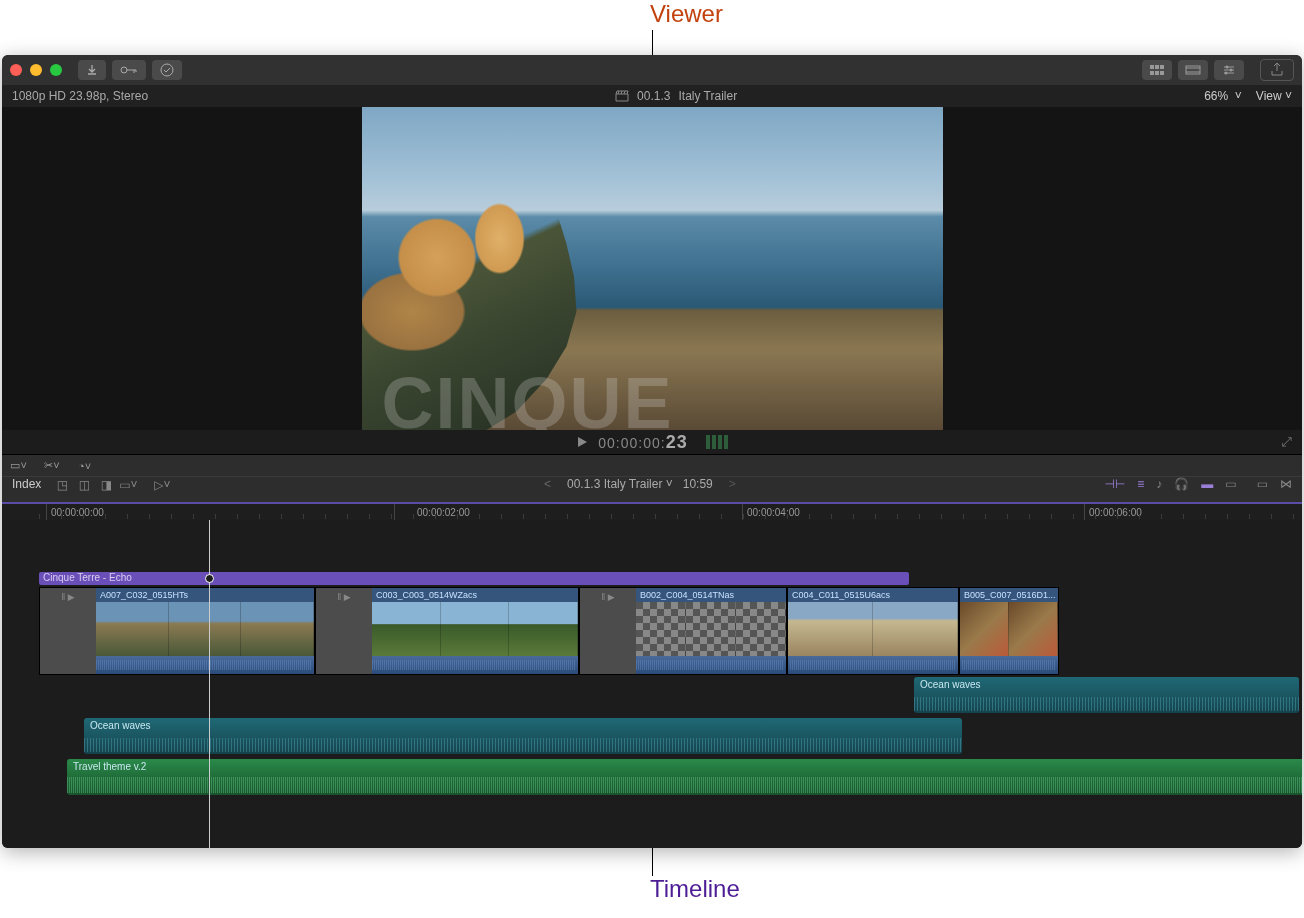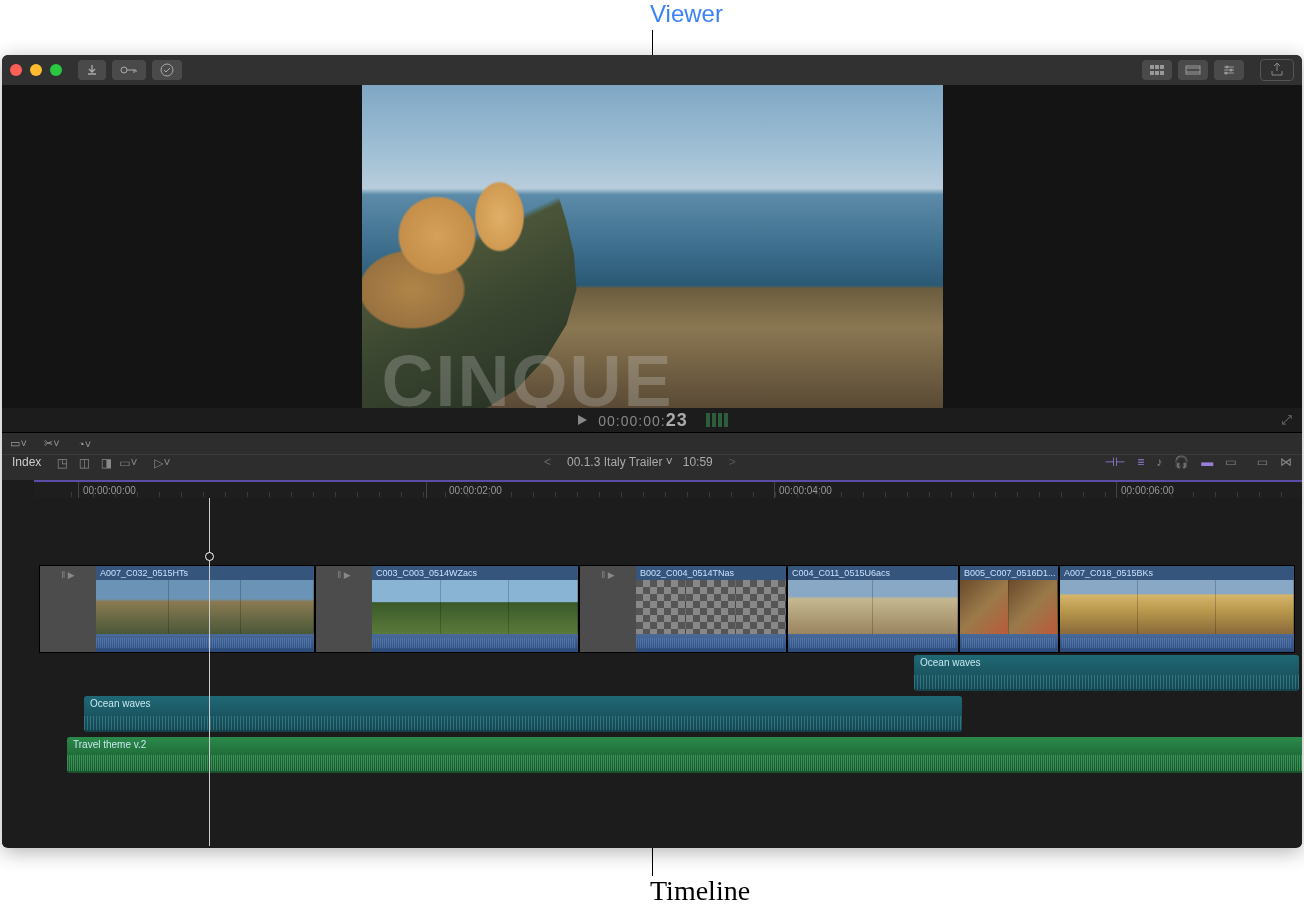--- a/index.html
+++ b/index.html
@@ -1,20 +1,20 @@
 <!DOCTYPE html>
 <html><head>
 <meta charset="utf-8">
 <style>
 * { margin: 0; padding: 0; box-sizing: border-box; font-family: -apple-system, "Helvetica Neue", Arial, sans-serif; }
 body { background: #fff; width: 1304px; height: 918px; position: relative; overflow: hidden; }
 
-.callout-top { position: absolute; left: 650px; top: 0; font-size: 24px; color: #3b82f6; }
+.callout-top { position: absolute; left: 650px; top: 0; font-size: 24px; color: #c2410c; }
 .callout-top-line { position: absolute; left: 652px; top: 30px; width: 1px; height: 75px; background: #000; }
-.callout-bottom { position: absolute; left: 650px; top: 875px; font-size: 28px; color: #000000; font-family: Liberation Serif, serif; }
+.callout-bottom { position: absolute; left: 650px; top: 875px; font-size: 24px; color: #4c1d95; }
 .callout-bottom-line { position: absolute; left: 652px; top: 846px; width: 1px; height: 30px; background: #000; }
 
 .window {
   position: absolute; top: 55px; left: 2px; width: 1300px; height: 793px;
   background: #1c1c1c; border-radius: 6px; overflow: hidden;
   box-shadow: 0 4px 20px rgba(0,0,0,.3);
 }
 
 
 .titlebar { height: 30px; background: #313131; display: flex; align-items: center; padding: 0 8px; gap: 8px; border-top-left-radius: 6px; border-top-right-radius: 6px; }
@@ -75,21 +75,21 @@
 
 .tl-header { height: 26px; background: #2d2d2d; display: flex; align-items: flex-start; padding: 0 10px; color: #999; font-size: 12px; border-top: 1px solid #3a3a3a; }
 .tl-header .index-btn { color: #ccc; margin-right: 12px; }
 .tl-header .mini { width: 18px; height: 16px; display: flex; align-items: center; justify-content: center; color: #888; margin-right: 4px; }
 .tl-header .center { flex: 1; display: flex; align-items: center; justify-content: center; gap: 16px; color: #aaa; }
 .tl-header .right-icons { display: flex; gap: 12px; align-items: center; }
 .tl-header .right-icons .ri { color: #888; font-size: 12px; }
 .tl-header .right-icons .ri.purple { color: #9a7fd8; }
 
 
-.ruler { height: 18px; background: #1e1e1e; border-top: 2px solid #5a4da8; position: relative; font-size: 10px; color: #999; font-family: Menlo, monospace; margin-left: 32px; }
+.ruler { height: 18px; background: #1e1e1e; border-top: 2px solid #5a4da8; position: relative; font-size: 10px; color: #999; font-family: Menlo, monospace; }
 .ruler .tick { position: absolute; top: 0; height: 100%; border-left: 1px solid #444; padding-left: 4px; line-height: 18px; }
 .ruler .minor { position: absolute; top: 10px; width: 1px; height: 5px; background: #3a3a3a; }
 
 
 .tl-body { position: relative; height: 348px; background: #1c1c1c; overflow: hidden; }
 .playhead { position: absolute; top: 0; left: 207px; width: 1px; height: 348px; background: #ccc; z-index: 100; }
 .playhead::before { content: ''; position: absolute; top: -18px; left: -5px; width: 11px; height: 10px; background: #ccc; clip-path: polygon(0 0, 100% 0, 50% 100%); }
 .playhead-circle { position: absolute; top: 54px; left: -4px; width: 9px; height: 9px; border: 1px solid #fff; border-radius: 50%; background: #1c1c1c; }
 
 .title-clip { position: absolute; top: 52px; left: 37px; width: 870px; height: 13px; background: #6b4fb8; border-radius: 2px; font-size: 10px; color: #d8ccf0; padding: 0 4px; line-height: 12px; }
@@ -181,20 +181,34 @@
           </svg>
       </div>
       <div class="share-box">
         <svg width="14" height="14" viewBox="0 0 14 14">
             <path d="M7 1v7M4 3l3-3 3 3M2 8v4h10V8" stroke="#888" fill="none"></path>
           </svg>
       </div>
     </div>
   </div>
 
+  <div class="viewer-header">
+    <span>1080p HD 23.98p, Stereo</span>
+    <div class="center">
+      <svg width="14" height="12" viewBox="0 0 14 12">
+          <path d="M1 4h12v7H1zM1 4l1-3h11l-1 3M4 1l-1 3M7 1l-1 3M10 1l-1 3" stroke="#888" fill="none"></path>
+        </svg>
+      <span>00.1.3</span>
+      <span>Italy Trailer</span>
+    </div>
+    <div class="right">
+      <span class="drop"><span>66%</span> &nbsp;˅</span>
+      <span class="drop"><span>View</span> ˅</span>
+    </div>
+  </div>
 
   <div class="viewer">
     <div class="frame">
       <div class="cliff"></div>
       <div class="overlay-text">CINQUE TERRE</div>
 
     </div>
   </div>
 
   <div class="playbar">
@@ -309,20 +323,21 @@
       <div class="minor" style="left: 1225px;"></div>
       <div class="minor" style="left: 1247px;"></div>
       <div class="minor" style="left: 1269px;"></div>
       <div class="minor" style="left: 1291px;"></div>
     </div>
 
   <div class="tl-body">
     <div class="playhead">
       <div class="playhead-circle"></div>
     </div>
+    <div class="title-clip">Cinque Terre - Echo</div>
     <div class="track-video" id="vtrack">
         <div class="vclip" style="width: 276px;">
           <div class="trans">‖ ▶</div>
           <div class="vlabel" style="margin-left:56px">A007_C032_0515HTs</div>
           <div class="thumbs" style="margin-left:56px">
             <div class="th-coast"></div>
             <div class="th-coast"></div>
             <div class="th-coast"></div>
           </div>
           <div class="wav"></div>
@@ -356,29 +371,20 @@
           <div class="wav"></div>
         </div>
         <div class="vclip" style="width: 100px; text-align: center;">
           <div class="vlabel" style="">B005_C007_0516D1...</div>
           <div class="thumbs" style="">
             <div class="th-door"></div>
             <div class="th-door"></div>
           </div>
           <div class="wav"></div>
         </div>
-        <div class="vclip" style="width: 236px;">
-          <div class="vlabel" style="">A007_C018_0515BKs</div>
-          <div class="thumbs" style="">
-            <div class="th-bldg"></div>
-            <div class="th-bldg"></div>
-            <div class="th-bldg"></div>
-          </div>
-          <div class="wav"></div>
-        </div>
       </div>
     <div id="audio-container">
         <div class="audio-clip ac-teal" style="top: 157px; left: 912px; width: 385px;">Ocean waves</div>
         <div class="audio-clip ac-teal" style="top: 198px; left: 82px; width: 878px;">Ocean waves</div>
         <div class="audio-clip ac-green" style="top: 239px; left: 37px; width: 1260px; margin-left: 28px;">Travel theme v.2</div>
       </div>
   </div>
 
 </div>
 

